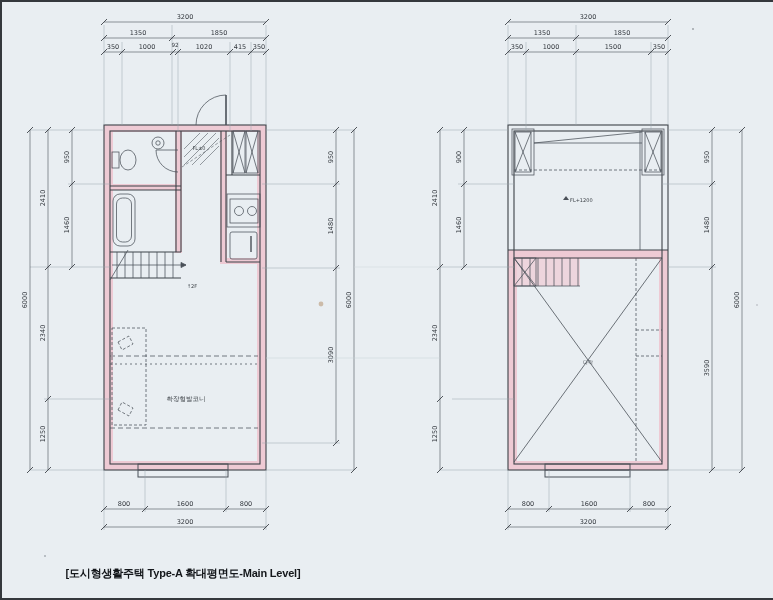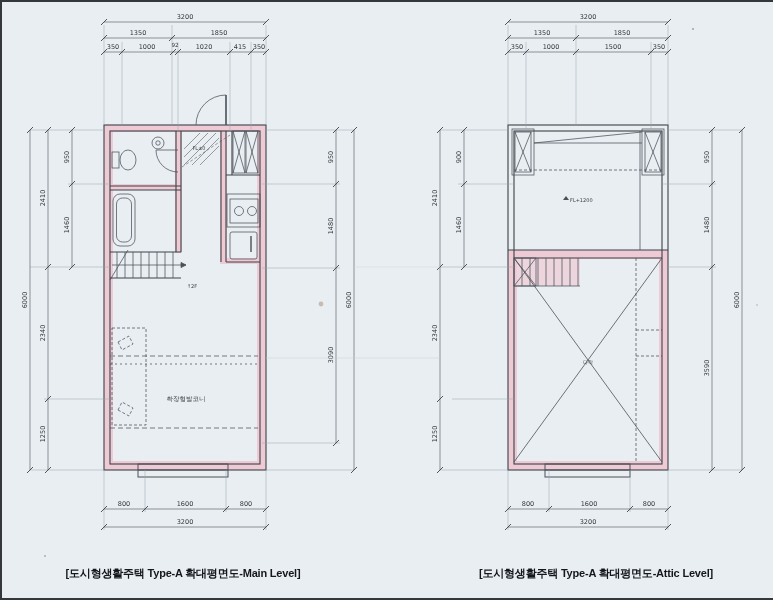--- a/index.html
+++ b/index.html
@@ -404,16 +404,15 @@
     <line x1="266" y1="358" x2="440" y2="358" stroke="#c6d0d6" stroke-width="0.5"></line>
     <line x1="354" y1="267" x2="440" y2="267" stroke="#ccd5da" stroke-width="0.5"></line>
     <circle cx="321" cy="304" r="2.4" fill="#b5926d" opacity="0.55"></circle>
     <circle cx="693" cy="29" r="1" fill="#6a7077" opacity="0.6"></circle>
     <circle cx="45" cy="556" r="1" fill="#6a7077" opacity="0.5"></circle>
     <circle cx="757" cy="305" r="0.8" fill="#6a7077" opacity="0.5"></circle>
   </g>
 </svg>
 
 <div class="caption main">[도시형생활주택 Type-A 확대평면도-Main Level]</div>
-<div class="caption attic">[도시형생활주택 Type-A 확대평면도-Attic Level]</div>
 
 <div class="frame"></div>
 </div>
 
 </body></html>

